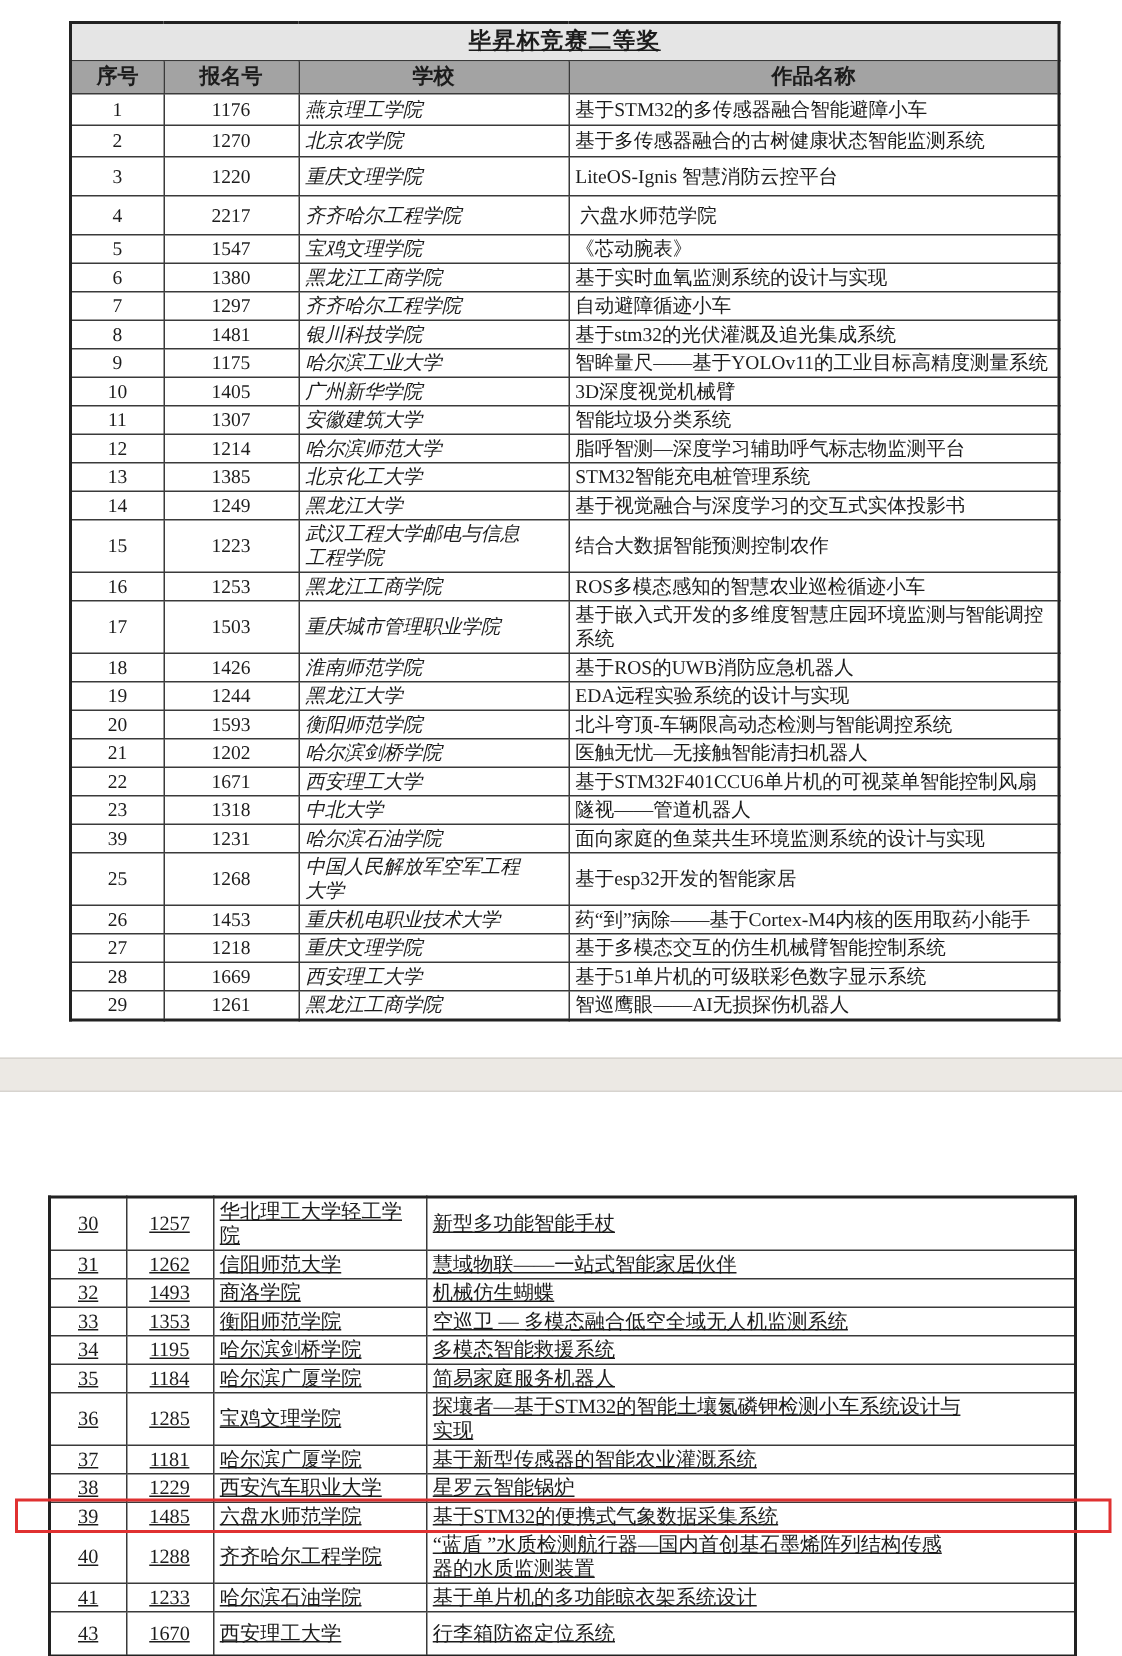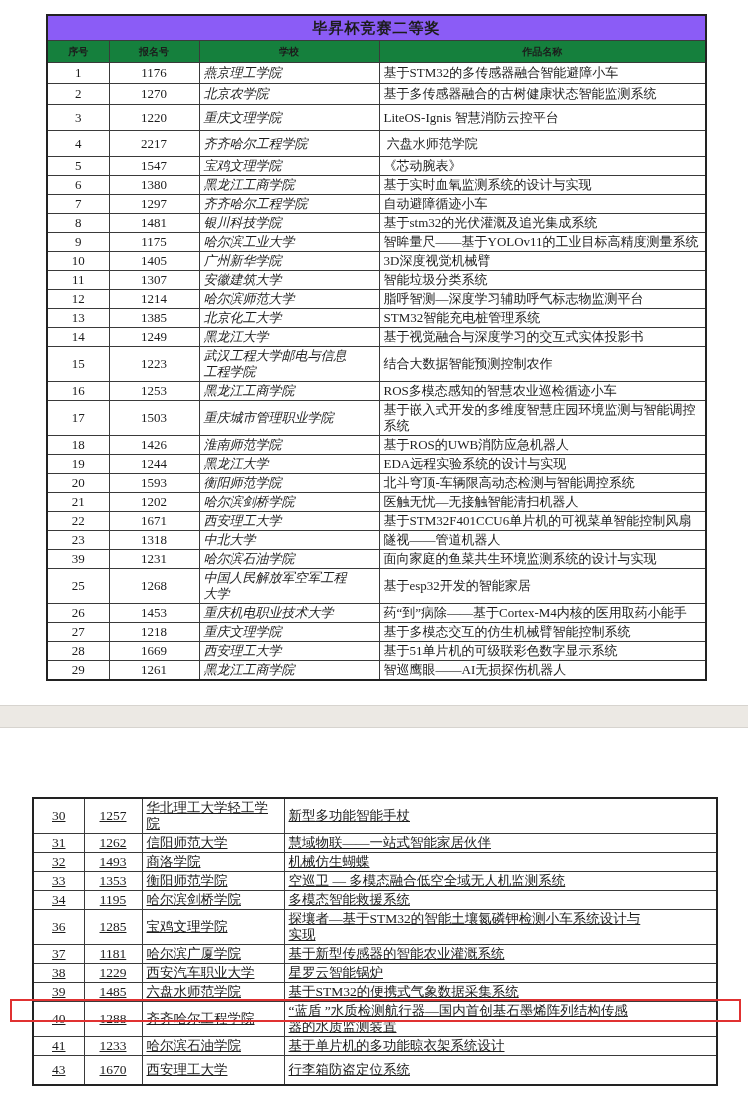--- a/index.html
+++ b/index.html
@@ -13,25 +13,25 @@
     border:1px solid #3a3a3a;
     padding:1px 4px;
     font-size:13px;line-height:16px;
     vertical-align:middle;
     overflow:hidden;
   }
   #t1{position:absolute;left:46px;top:14px;width:659px;border:2px solid #222;}
   #t2{position:absolute;left:32px;top:797px;width:684px;border:2px solid #222;}
   .title-cell{
     font-weight:bold;font-size:15px;text-align:center;
-    height:22px;background:#8b5cf6;letter-spacing:1px;
+    height:22px;background:#e5e5e5;letter-spacing:1px;text-decoration:underline;
   }
   th{
-    background:#15803d;font-weight:bold;text-align:center;
-    font-size:10px;height:19px;
+    background:#a3a3a3;font-weight:bold;text-align:center;
+    font-size:14px;height:19px;
   }
   .c-no,.c-id{text-align:center;}
   .c-school,.c-work{text-align:left;}
   .inner{white-space:pre-wrap;word-break:break-all;}
   #t1 .c-school .inner{max-width:152px;font-style:italic;}
   #t1 .c-work .inner{max-width:328px;}
   #t2 td{font-size:13.5px;}
   #t2 .c-school .inner{max-width:138px;}
   #t2 .c-work .inner{max-width:352px;}
   #t1 tr.h21{height:21px;} #t1 tr.h26{height:26px;} #t1 tr{height:19px;}
@@ -414,20 +414,30 @@
         <td class="c-no">34</td>
         <td class="c-id">1195</td>
         <td class="c-school">
           <div class="inner">哈尔滨剑桥学院</div>
         </td>
         <td class="c-work">
           <div class="inner">多模态智能救援系统</div>
         </td>
       </tr>
       <tr>
+        <td class="c-no">35</td>
+        <td class="c-id">1184</td>
+        <td class="c-school">
+          <div class="inner">哈尔滨广厦学院</div>
+        </td>
+        <td class="c-work">
+          <div class="inner">简易家庭服务机器人</div>
+        </td>
+      </tr>
+      <tr>
         <td class="c-no">36</td>
         <td class="c-id">1285</td>
         <td class="c-school">
           <div class="inner">宝鸡文理学院</div>
         </td>
         <td class="c-work">
           <div class="inner">探壤者—基于STM32的智能土壤氮磷钾检测小车系统设计与实现</div>
         </td>
       </tr>
       <tr>

